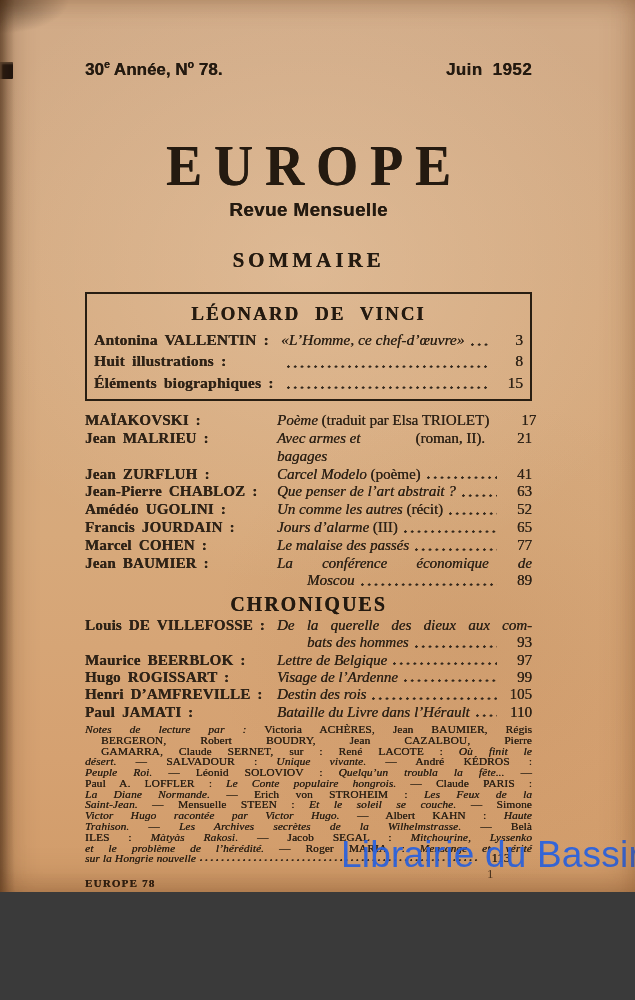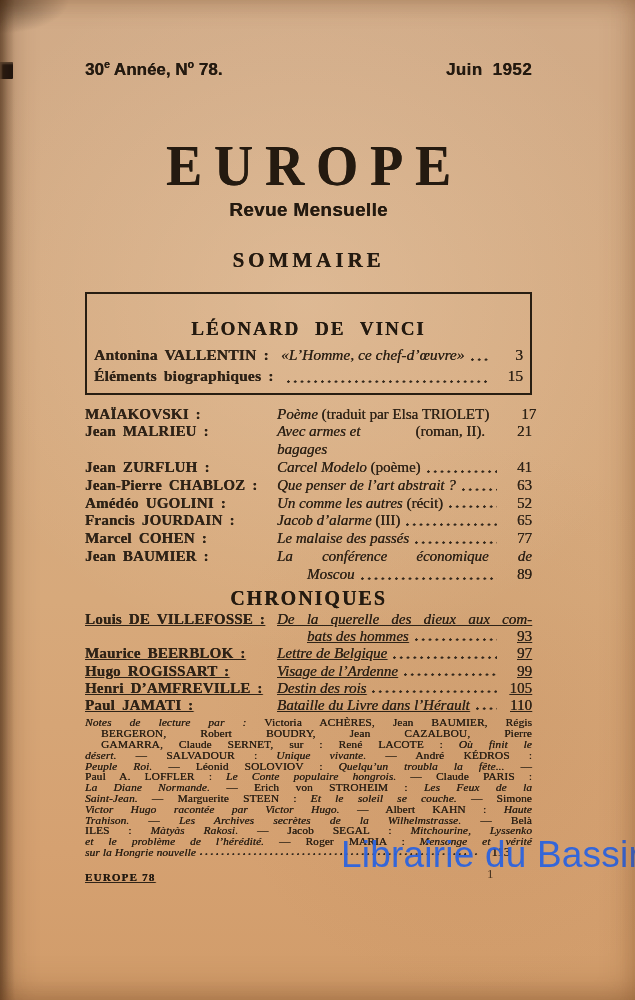--- a/index.html
+++ b/index.html
@@ -1,18 +1,18 @@
 <!DOCTYPE html>
 <html><head>
 <meta charset="utf-8">
 <title>EUROPE Revue Mensuelle — Sommaire</title>
 <style>
   html,body{margin:0;padding:0;background:#3a3a3a;}
   .sheet{
-    position:relative;width:635px;height:1000px;overflow:hidden;
+    position:relative;width:635px;height:892px;overflow:hidden;
     background:
       radial-gradient(ellipse 90% 55% at 48% 30%, rgba(255,238,214,0.22), transparent 65%),
       radial-gradient(ellipse 60% 40% at 75% 72%, rgba(150,95,50,0.10), transparent 70%),
       linear-gradient(180deg,#d1ab88 0%,#d5aa80 35%,#d7a97b 60%,#d5a171 85%,#d19c6a 100%);
     font-family:"Liberation Serif","DejaVu Serif",serif;
     color:#2f2317;
   }
   .sheet::after{
     content:"";position:absolute;inset:0;pointer-events:none;
     box-shadow:
@@ -41,21 +41,21 @@
   
   .mag-title{margin:60px 0 0;text-align:center;font-size:54px;line-height:52px;
     font-weight:bold;letter-spacing:12px;padding-left:12px;color:#241a10;transform:scaleY(1.04);}
   .mag-subtitle{margin-top:7px;text-align:center;
     font-family:"Liberation Sans","DejaVu Sans",sans-serif;font-weight:bold;
     font-size:19px;color:#241a10;letter-spacing:0.3px;}
   .sommaire{margin:27px 0 0;text-align:center;font-size:21px;font-weight:bold;
     letter-spacing:4px;color:#241a10;}
 
   
-  .feature-box{margin-top:19px;border:2px solid #281e12;padding:22px 7px 6px 7px;}
+  .feature-box{margin-top:19px;border:2px solid #281e12;padding:7px 7px 6px 7px;}
   .box-heading{margin:3px 0 0;text-align:center;font-size:19px;line-height:20px;
     font-weight:bold;letter-spacing:2px;word-spacing:8px;color:#241a10;}
   .box-rows{margin-top:5px;}
   .feature-box .toc-row{line-height:21.5px;font-size:15.5px;}
   .feature-box .author{width:187px;}
 
   
   .toc-row{display:flex;font-size:15px;line-height:17.8px;}
   .author{width:192px;flex-shrink:0;font-weight:bold;letter-spacing:0.2px;word-spacing:3px;white-space:nowrap;}
   .entry{flex:1;min-width:0;}
@@ -66,35 +66,35 @@
   .cont{font-style:italic;margin-left:30px;}
   .leader{flex:1;min-width:6px;align-self:flex-end;height:5px;margin:0 5px 2px 6px;
     background:radial-gradient(circle at 1.4px 1.6px,rgba(42,32,22,0.95) 1.05px,transparent 1.45px);
     background-size:6.8px 4px;background-repeat:repeat-x;}
   .leader.blank{background:none;}
   .pageno{width:30px;flex-shrink:0;text-align:right;}
 
   .main-rows{margin-top:11px;}
   .chroniques-heading{margin:4px 0 3px;text-align:center;font-size:20px;line-height:20px;
     font-weight:bold;letter-spacing:2px;color:#241a10;}
-  .chronique-rows .toc-row{line-height:17.3px;text-decoration:underline;}
+  .chronique-rows .toc-row{line-height:17.3px;}
 
   
   .notes{margin-top:3px;font-size:11.4px;line-height:10.8px;letter-spacing:0.1px;color:#2e2216;}
   .note-line{text-align:justify;text-align-last:justify;}
   .note-line.indent{padding-left:16px;}
   .note-line .it{font-style:italic;}
   .note-line.leaderline{display:flex;align-items:baseline;text-align:left;text-align-last:auto;padding-right:22px;}
   .note-line.leaderline .leader{height:4px;margin:0 4px 1px 4px;
     background-size:5.4px 3px;
     background-image:radial-gradient(circle at 1.1px 1.3px,rgba(42,32,22,0.95) 0.85px,transparent 1.2px);}
   .note-line.leaderline .pageno{width:26px;font-size:12.5px;}
 
   
-  .footer{margin-top:9px;text-decoration:underline;}
+  .footer{margin-top:9px;}
   .imprint{font-size:11px;font-weight:bold;letter-spacing:1.2px;color:#241a10;}
 
   
   .watermark{position:absolute;left:341px;top:838px;white-space:nowrap;
     font-family:"Liberation Sans","DejaVu Sans",sans-serif;
     font-size:37px;line-height:34px;opacity:0.94;letter-spacing:0.2px;}
   .page-mark{position:absolute;left:487px;top:866px;font-size:13px;color:rgba(48,34,20,0.85);}
 </style>
 </head>
 <body>
@@ -121,20 +121,29 @@
             <span class="author">Antonina VALLENTIN :</span>
             <div class="entry">
               <div class="line">
                 <span class="title">«L’Homme, ce chef-d’œuvre»</span>
                 <span class="leader"></span>
                 <span class="pageno">3</span>
               </div>
             </div>
           </div>
           <div class="toc-row">
+            <span class="author">Huit illustrations :</span>
+            <div class="entry">
+              <div class="line">
+                <span class="leader"></span>
+                <span class="pageno">8</span>
+              </div>
+            </div>
+          </div>
+          <div class="toc-row">
             <span class="author">Éléments biographiques :</span>
             <div class="entry">
               <div class="line">
                 <span class="leader"></span>
                 <span class="pageno">15</span>
               </div>
             </div>
           </div>
         </div>
     </div>
@@ -191,21 +200,21 @@
               <span class="suffix"> (récit)</span>
               <span class="leader"></span>
               <span class="pageno">52</span>
             </div>
           </div>
         </div>
         <div class="toc-row">
           <span class="author">Francis JOURDAIN :</span>
           <div class="entry">
             <div class="line">
-              <span class="title">Jacob d’alarme</span>
+              <span class="title">Jours d’alarme</span>
               <span class="suffix"> (III)</span>
               <span class="leader"></span>
               <span class="pageno">65</span>
             </div>
           </div>
         </div>
         <div class="toc-row">
           <span class="author">Marcel COHEN :</span>
           <div class="entry">
             <div class="line">
@@ -284,21 +293,21 @@
       </div>
 
     <div class="notes" id="notes-lines">
         <div class="note-line"><span class="it">Notes de lecture par : </span><span>Victoria ACHÈRES, Jean BAUMIER, Régis</span></div>
         <div class="note-line indent"><span>BERGERON, Robert BOUDRY, Jean CAZALBOU, Pierre</span></div>
         <div class="note-line indent"><span>GAMARRA, Claude SERNET, sur : René LACOTE : </span><span class="it">Où finit le</span></div>
         <div class="note-line"><span class="it">désert.</span><span> — SALVADOUR : </span><span class="it">Unique vivante.</span><span> — André KÉDROS :</span></div>
         <div class="note-line"><span class="it">Peuple Roi.</span><span> — Léonid SOLOVIOV : </span><span class="it">Quelqu’un troubla la fête...</span><span> —</span></div>
         <div class="note-line"><span>Paul A. LOFFLER : </span><span class="it">Le Conte populaire hongrois.</span><span> — Claude PARIS :</span></div>
         <div class="note-line"><span class="it">La Diane Normande.</span><span> — Erich von STROHEIM : </span><span class="it">Les Feux de la</span></div>
-        <div class="note-line"><span class="it">Saint-Jean.</span><span> — Marguerite STEEN : </span><span class="it">Et le soleil se couche.</span><span> — Simone</span></div>
+        <div class="note-line"><span class="it">Saint-Jean.</span><span> — Mensuelle STEEN : </span><span class="it">Et le soleil se couche.</span><span> — Simone</span></div>
         <div class="note-line"><span class="it">Victor Hugo racontée par Victor Hugo.</span><span> — Albert KAHN : </span><span class="it">Haute</span></div>
         <div class="note-line"><span class="it">Trahison.</span><span> — </span><span class="it">Les Archives secrètes de la Wilhelmstrasse.</span><span> — Belà</span></div>
         <div class="note-line"><span>ILES : </span><span class="it">Màtyàs Rakosi.</span><span> — Jacob SEGAL : </span><span class="it">Mitchourine, Lyssenko</span></div>
         <div class="note-line"><span class="it">et le problème de l’hérédité.</span><span> — Roger MARIA : </span><span class="it">Mensonge et vérité</span></div>
         <div class="note-line leaderline">
           <span class="it">sur la Hongrie nouvelle</span>
           <span class="leader"></span>
           <span class="pageno">113</span>
         </div>
       </div>

